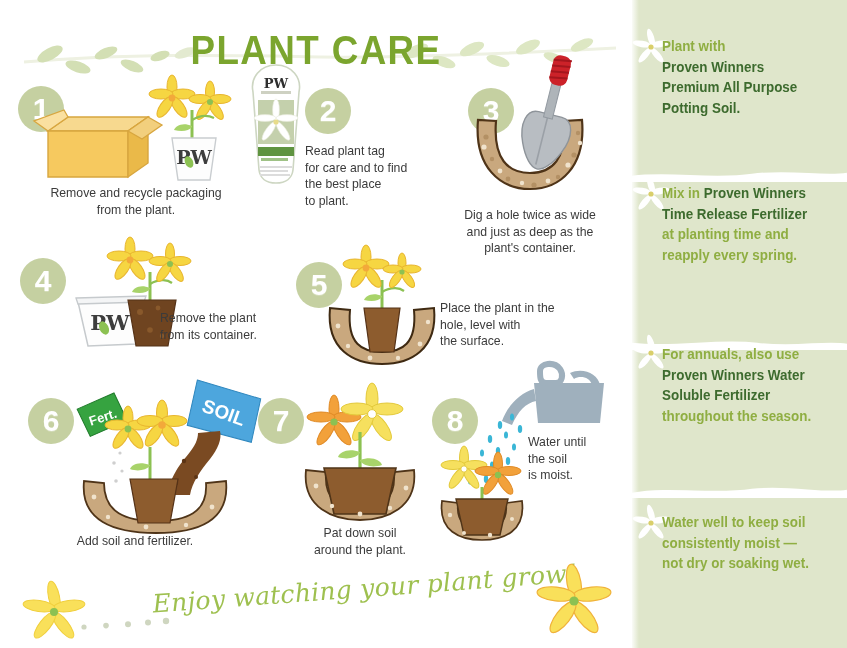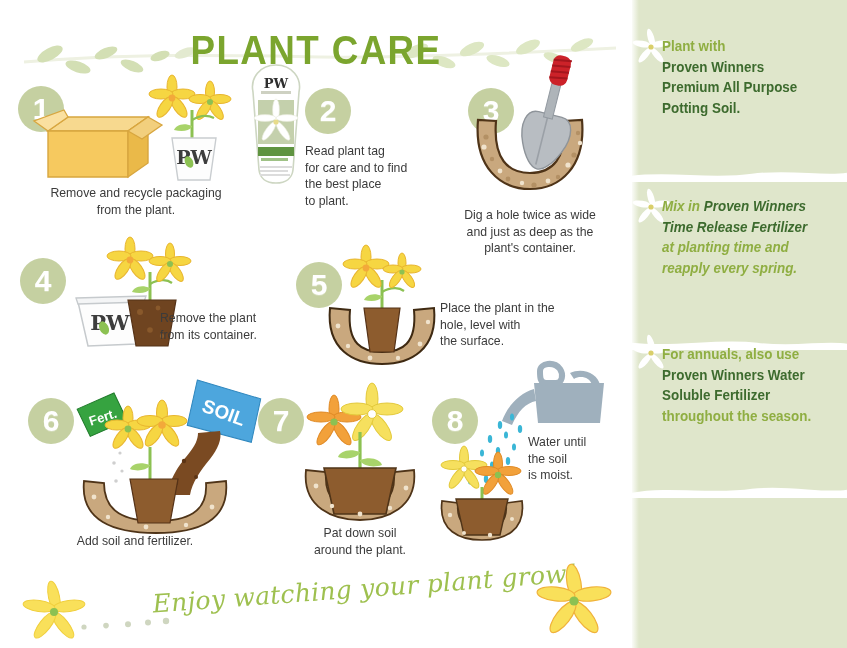--- a/index.html
+++ b/index.html
@@ -530,21 +530,21 @@
       </svg>
       <div class="tip-text"><span>Plant with</span><br><span class="dark" style="white-space:pre-line">Proven Winners
 Premium All Purpose
 Potting Soil.</span></div>
     </div>
     <svg class="divider" style="top:170px;" viewBox="0 0 215 12" preserveAspectRatio="none">
       <path d="M0 7 C40 2, 80 11, 120 5 C160 0, 190 8, 215 4 L215 12 L0 12 Z" fill="#ffffff"></path>
       <path d="M0 7 C40 2, 80 11, 120 5 C160 0, 190 8, 215 4" stroke="#ffffff" stroke-width="2.6" fill="none"></path>
     </svg>
 
-    <div class="tip" style="top:196px;font-style:italic;">
+    <div class="tip" style="top:183px;">
       <svg class="daisy" style="top:-6px;" width="34" height="34" viewBox="0 0 34 34">
         <g transform="translate(17,17)">
           <g fill="#ffffff">
             <ellipse cx="0" cy="-9" rx="3.2" ry="9.5" transform="rotate(-16 0 -9)"></ellipse>
             <ellipse cx="9" cy="-3" rx="9.5" ry="3.2" transform="rotate(-10 9 -3)"></ellipse>
             <ellipse cx="-9" cy="-3" rx="9.5" ry="3.2" transform="rotate(10 -9 -3)"></ellipse>
             <ellipse cx="6" cy="8" rx="3.2" ry="9.5" transform="rotate(-40 6 8)"></ellipse>
             <ellipse cx="-6" cy="8" rx="3.2" ry="9.5" transform="rotate(40 -6 8)"></ellipse>
           </g>
           <circle cx="0" cy="0" r="2.6" fill="#d9cf6a"></circle>
@@ -576,15 +576,32 @@
       <div class="tip-text"><span style="white-space:pre-line">For annuals, also use
 </span><span class="dark" style="white-space:pre-line">Proven Winners Water
 Soluble Fertilizer</span><span style="white-space:pre-line">
 throughout the season.</span></div>
     </div>
     <svg class="divider" style="top:486px;" viewBox="0 0 215 12" preserveAspectRatio="none">
       <path d="M0 8 C40 1, 80 10, 120 4 C160 0, 190 9, 215 5 L215 12 L0 12 Z" fill="#ffffff"></path>
       <path d="M0 8 C40 1, 80 10, 120 4 C160 0, 190 9, 215 5" stroke="#ffffff" stroke-width="2.6" fill="none"></path>
     </svg>
 
+    <div class="tip" style="top:512px;">
+      <svg class="daisy" style="top:-6px;" width="34" height="34" viewBox="0 0 34 34">
+        <g transform="translate(17,17)">
+          <g fill="#ffffff">
+            <ellipse cx="0" cy="-9" rx="3.2" ry="9.5" transform="rotate(-16 0 -9)"></ellipse>
+            <ellipse cx="9" cy="-3" rx="9.5" ry="3.2" transform="rotate(-10 9 -3)"></ellipse>
+            <ellipse cx="-9" cy="-3" rx="9.5" ry="3.2" transform="rotate(10 -9 -3)"></ellipse>
+            <ellipse cx="6" cy="8" rx="3.2" ry="9.5" transform="rotate(-40 6 8)"></ellipse>
+            <ellipse cx="-6" cy="8" rx="3.2" ry="9.5" transform="rotate(40 -6 8)"></ellipse>
+          </g>
+          <circle cx="0" cy="0" r="2.6" fill="#d9cf6a"></circle>
+        </g>
+      </svg>
+      <div class="tip-text" style="white-space:pre-line">Water well to keep soil
+consistently moist —
+not dry or soaking wet.</div>
+    </div>
   </div>
 
 </div>
 
 </body></html>

